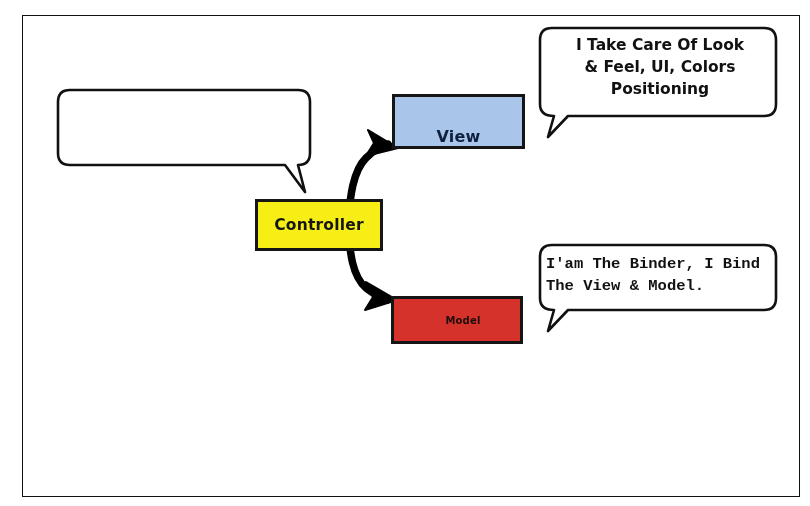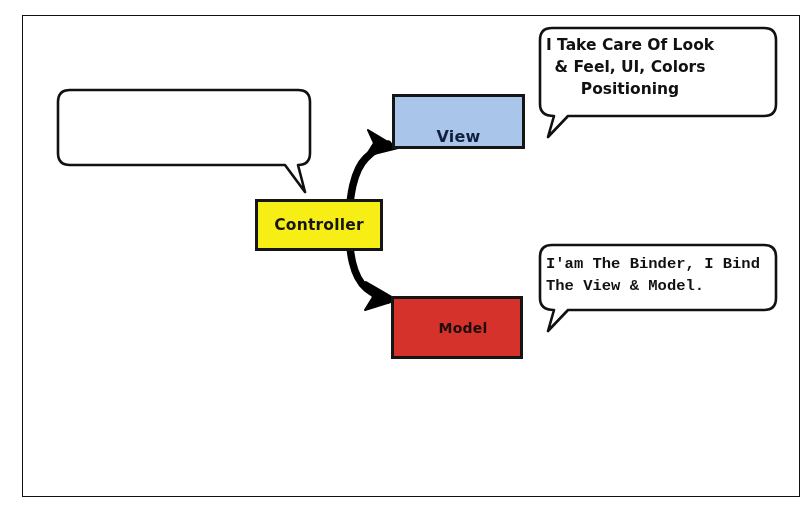--- a/index.html
+++ b/index.html
@@ -67,45 +67,45 @@
     height: 52px;
     background: #f7ee16;
     color: #171712;
     font-size: 15.5px;
     margin-left: 36px;
   }
   .node-model {
     left: 391px;
     top: 296px;
     width: 132px;
-    height: 63px;
+    height: 48px;
     background: #d6322c;
     color: #1d0d0c;
-    font-size: 14px;
+    font-size: 10px;
     padding-left: 12px;
   }
   
   .bubble-text {
     position: absolute;
     box-sizing: border-box;
     color: #111111;
     font-weight: bold;
     text-align: center;
     line-height: 1.42;
     white-space: pre-line;
   }
   .bubble-left-text {
     left: 62px;
     top: 98px;
     width: 244px;
     font-size: 15px;
     text-align: left;
   }
   .bubble-top-text {
-    left: 518px;
+    left: 548px;
     top: 34px;
     width: 224px;
     font-size: 15.5px;
     text-align: center;
   }
   .bubble-bottom-text {
     left: 546px;
     top: 253px;
     width: 224px;
     font-size: 15.5px;

